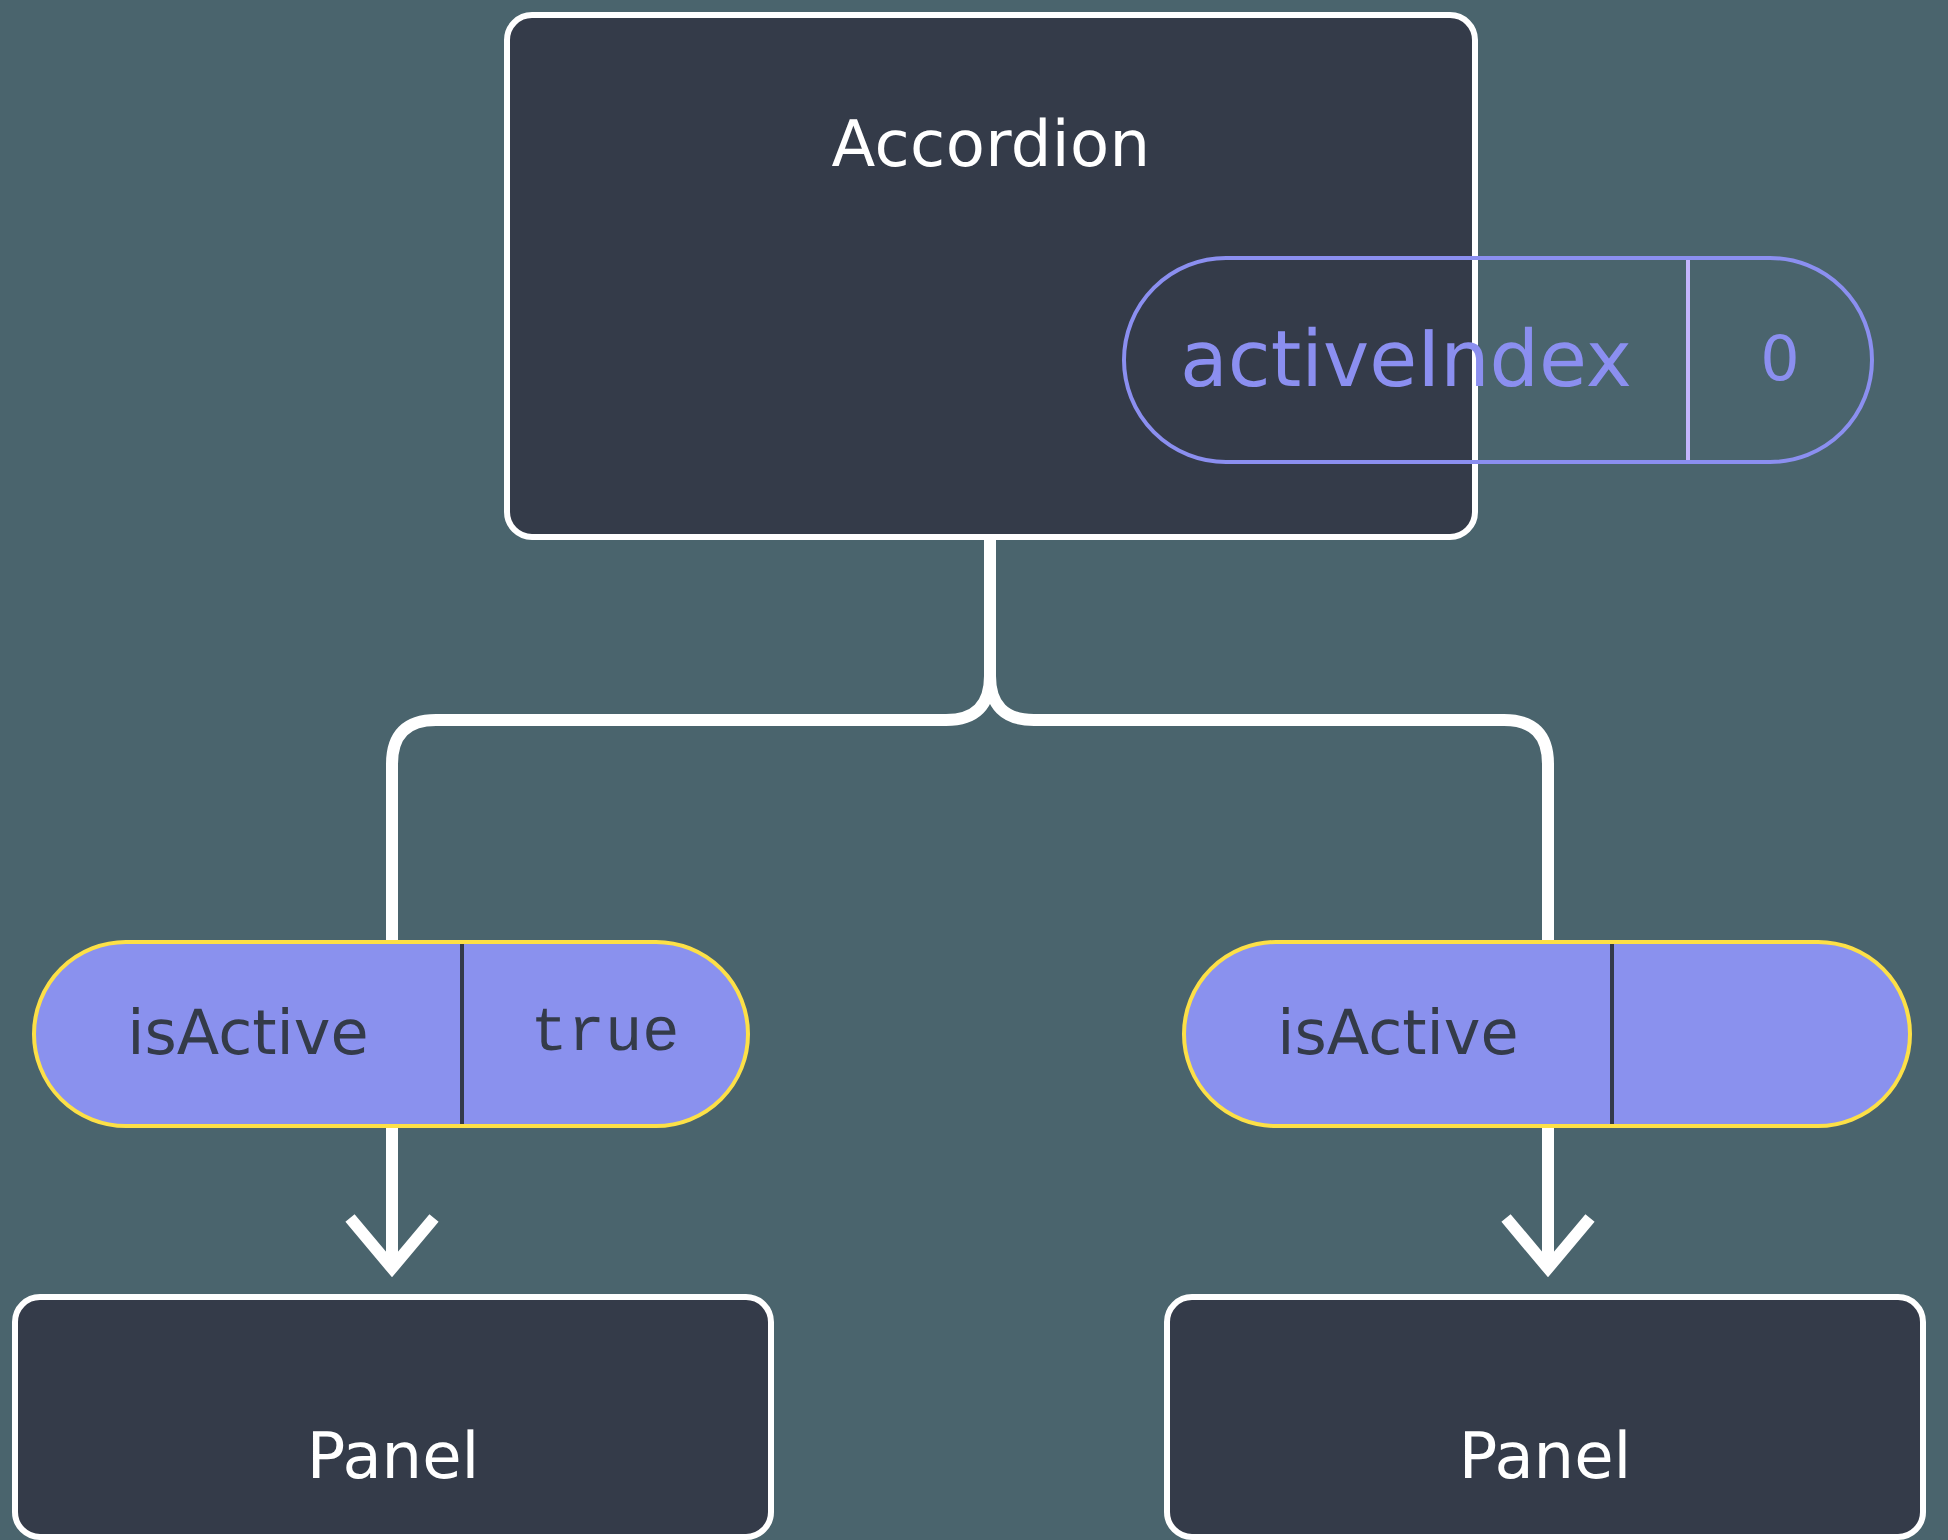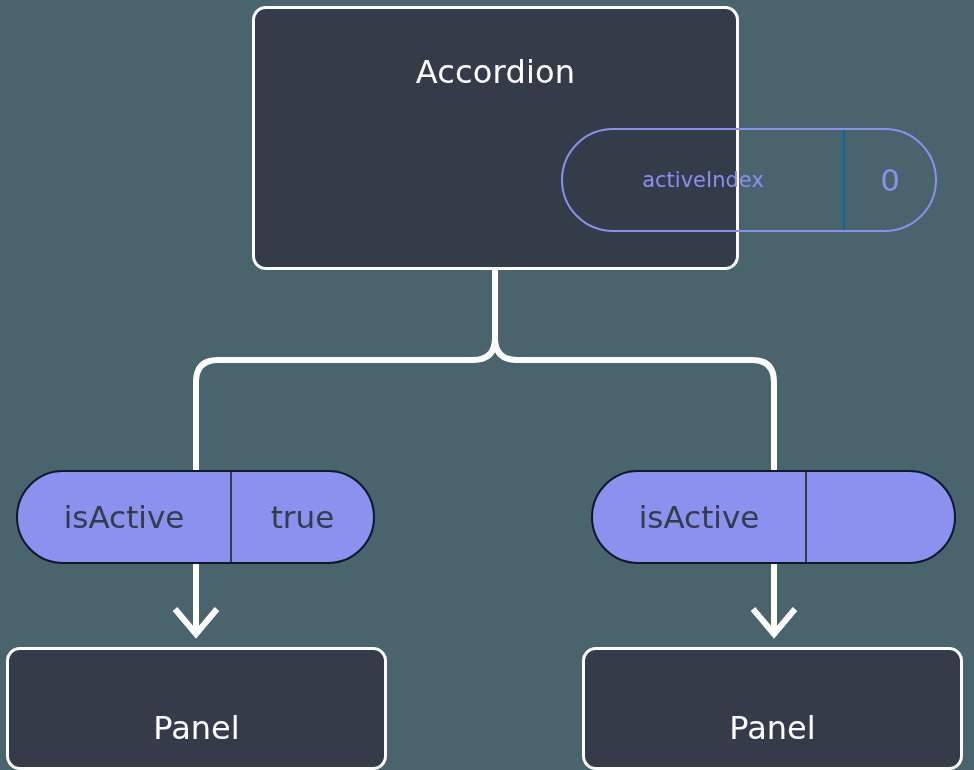--- a/index.html
+++ b/index.html
@@ -68,38 +68,38 @@
     display: flex;
     align-items: stretch;
     background: transparent;
   }
   .pill-outline .pk {
     flex: 0 0 280px;
     display: flex;
     align-items: center;
     justify-content: center;
     color: #8b8ff0;
-    font-size: 21px;
-    border-right: 2px solid #0369a1;
+    font-size: 39px;
+    border-right: 2px solid #c4b5fd;
   }
   .pill-outline .pv {
     flex: 1 1 auto;
     display: flex;
     align-items: center;
     justify-content: center;
     color: #8b8ff0;
     font-size: 31px;
   }
 
   
   .pill-filled {
     position: absolute;
     box-sizing: border-box;
     background: #8a91ee;
-    border: 2px solid #0f172a;
+    border: 2px solid #fde047;
     border-radius: 48px;
     display: flex;
     align-items: stretch;
     overflow: hidden;
   }
   .pill-filled .pk,
   .pill-filled .pv {
     display: flex;
     align-items: center;
     justify-content: center;
@@ -110,21 +110,21 @@
     border-right: 2px solid #343b49;
   }
 
   .pill-left {
     left: 16px;
     top: 470px;
     width: 359px;
     height: 94px;
   }
   .pill-left .pk { flex: 0 0 212px; }
-  .pill-left .pv { flex: 1 1 auto; }
+  .pill-left .pv { flex: 1 1 auto; font-family: Liberation Mono, monospace; }
 
   .pill-right {
     left: 591px;
     top: 470px;
     width: 365px;
     height: 94px;
   }
   .pill-right .pk { flex: 0 0 212px; }
   .pill-right .pv { flex: 1 1 auto; }
 

